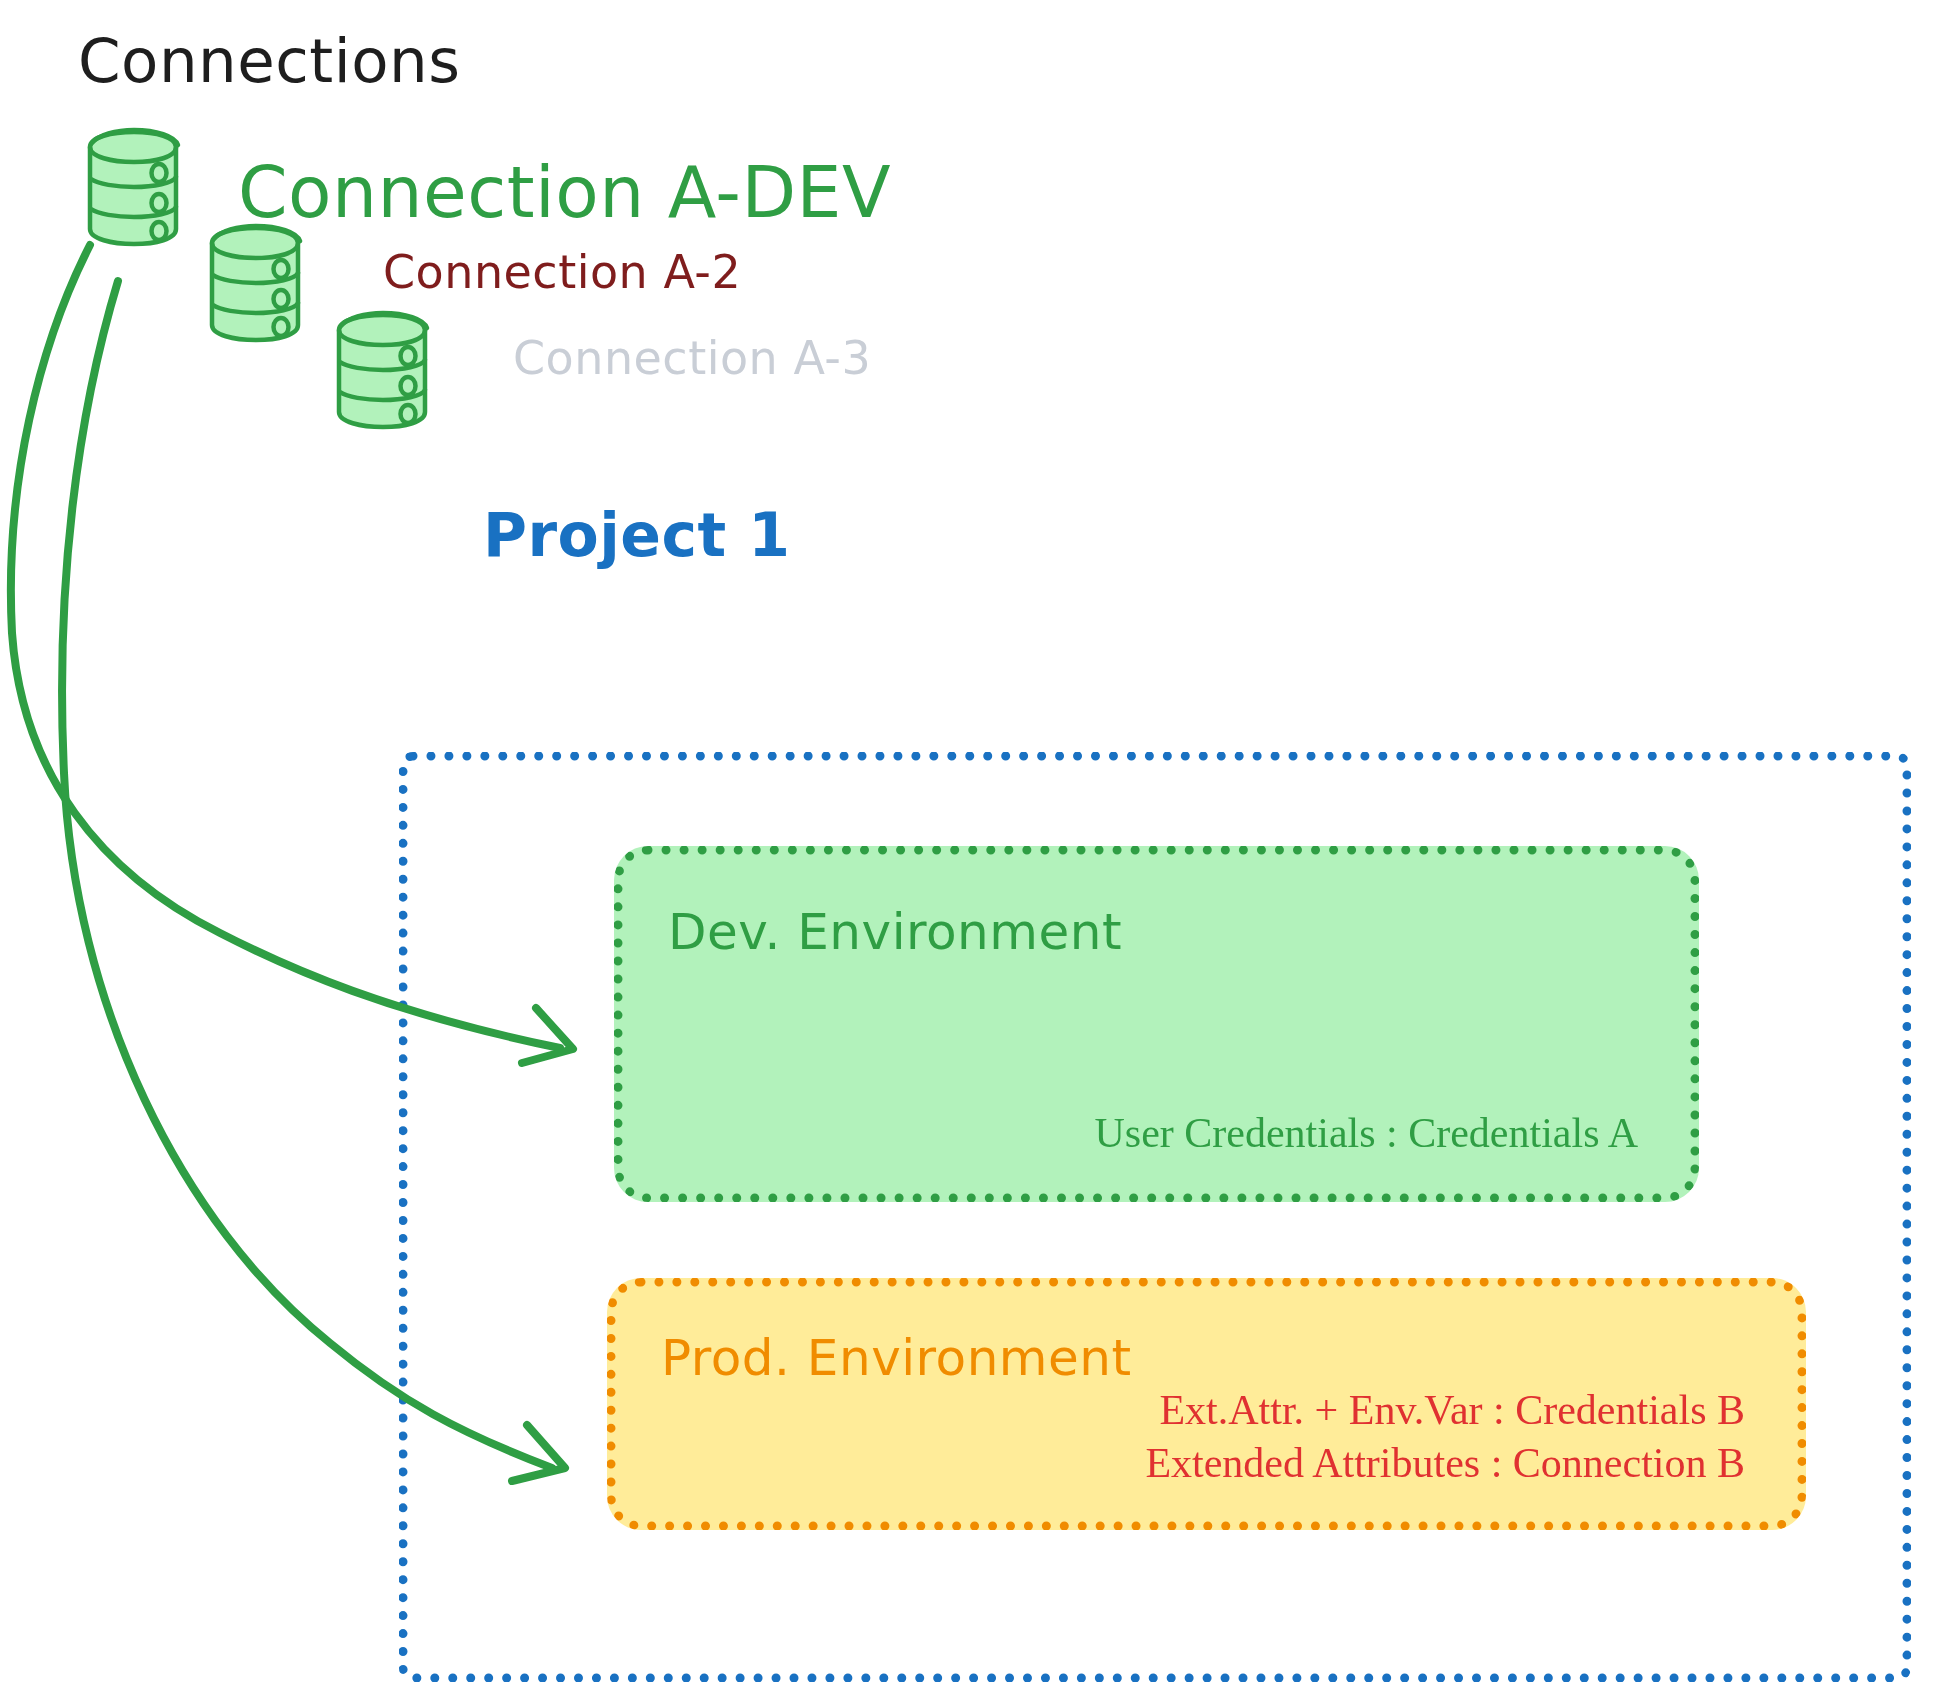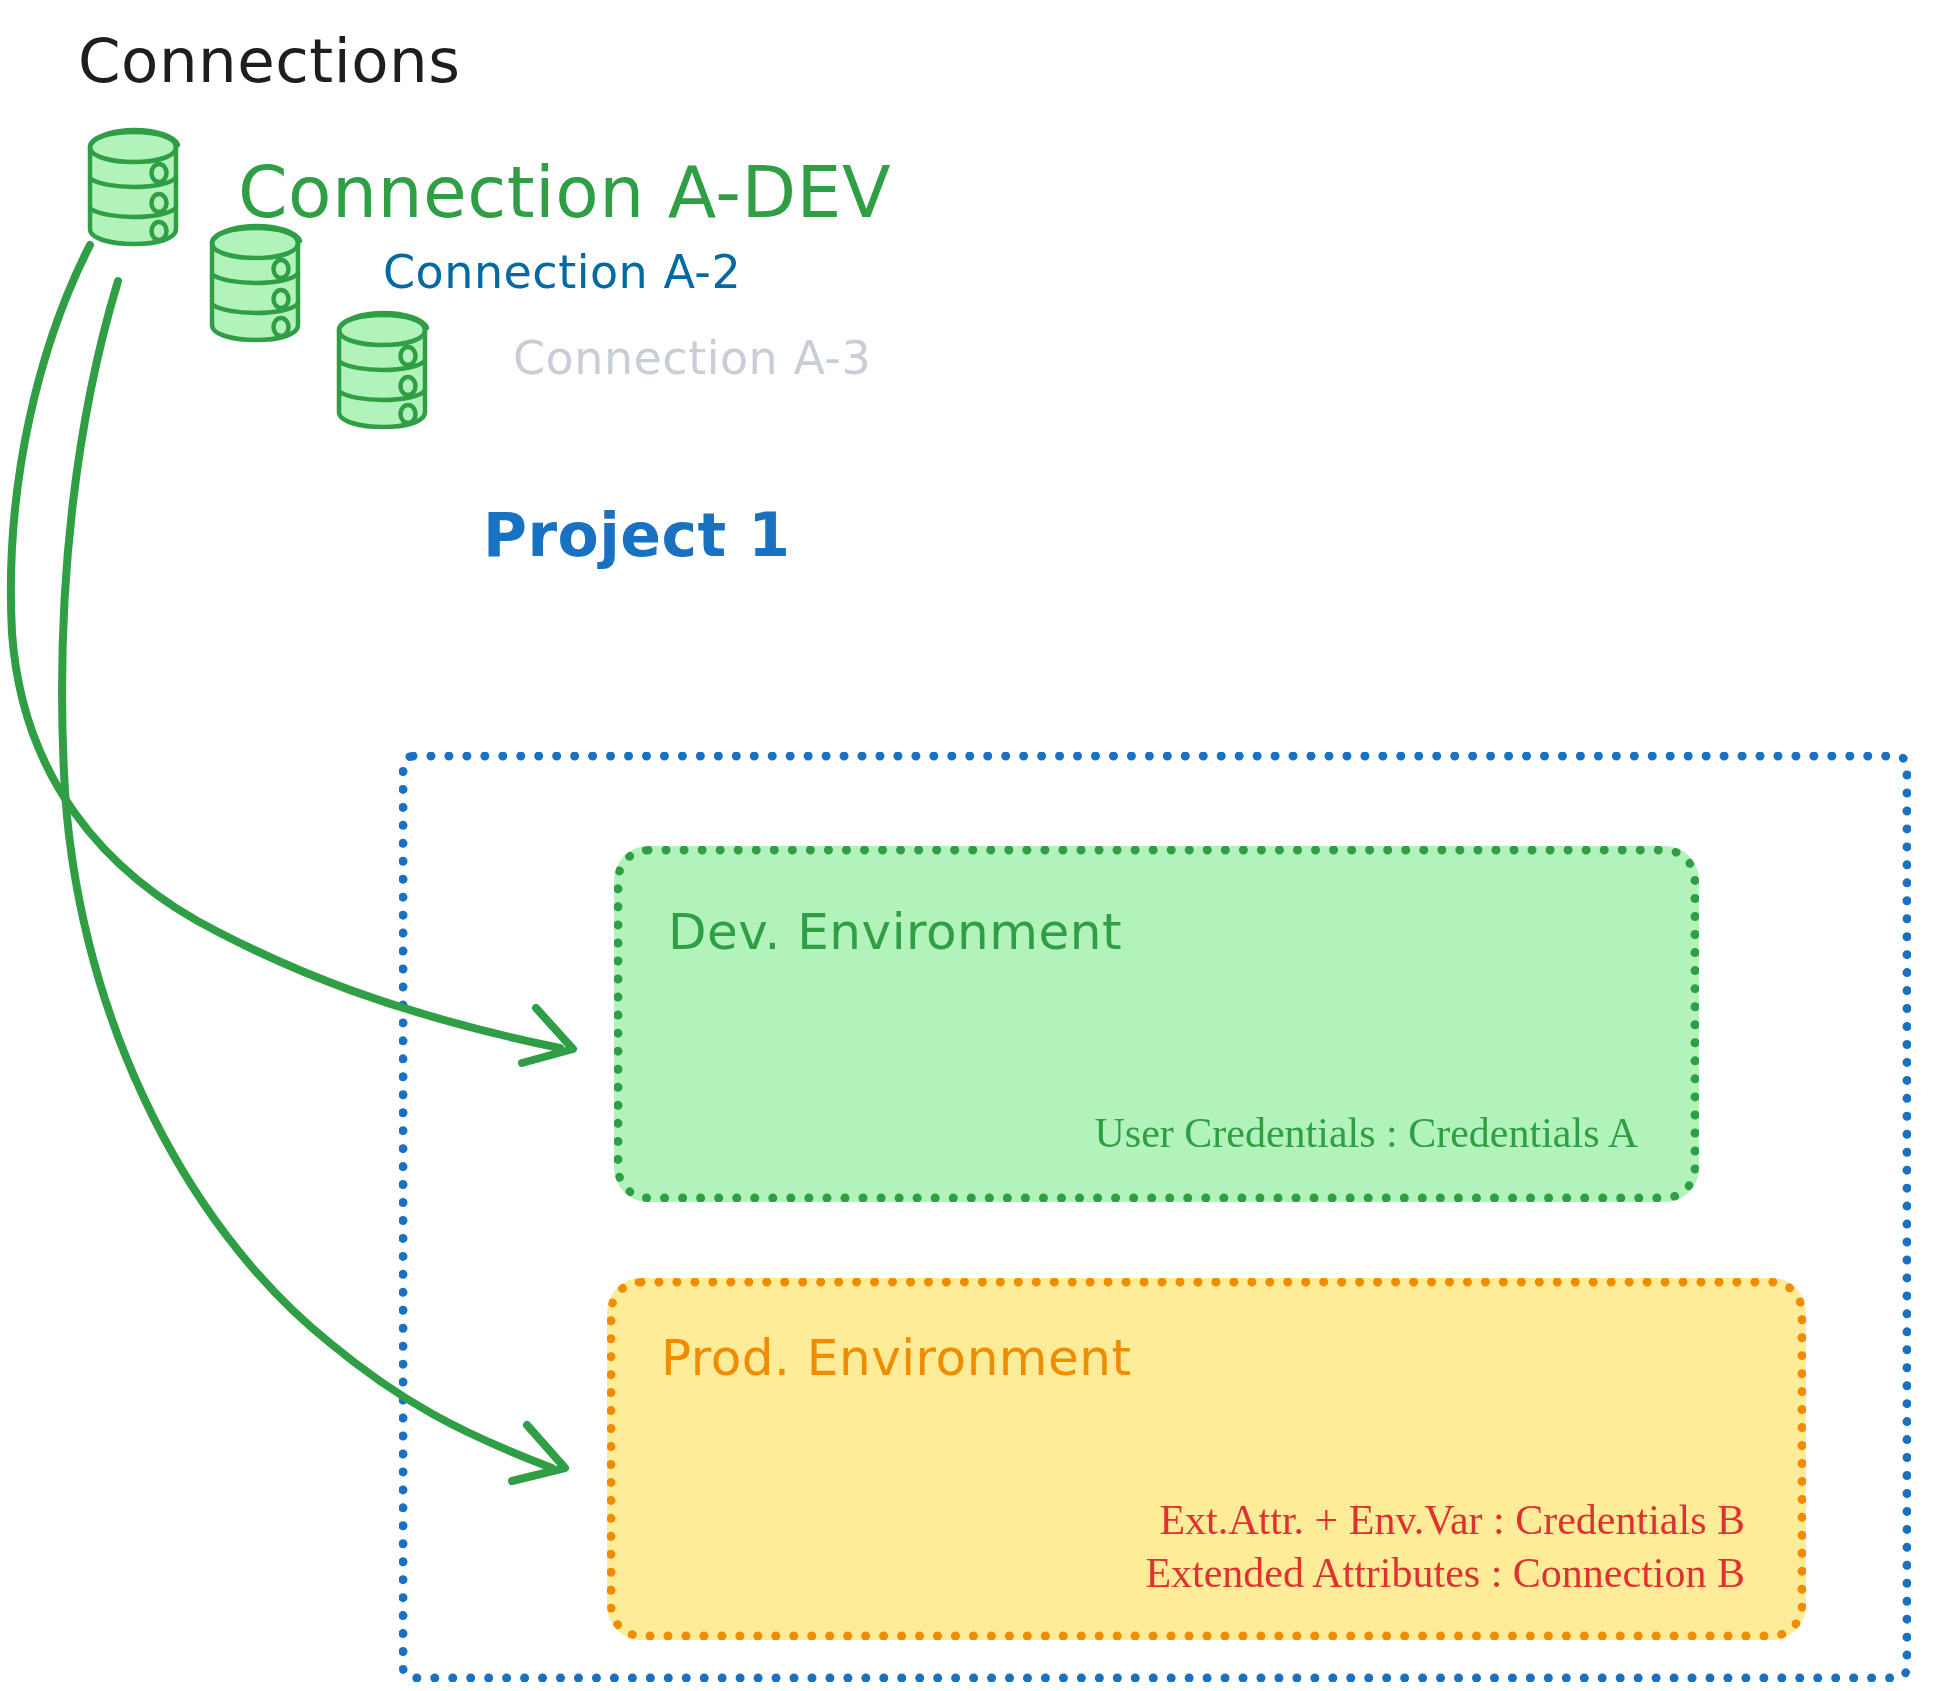--- a/index.html
+++ b/index.html
@@ -39,21 +39,21 @@
     top: 138px;
     font-size: 71px;
     color: #2f9e44;
     white-space: nowrap;
   }
   #label-conn-a-2 {
     position: absolute;
     left: 383px;
     top: 232px;
     font-size: 46px;
-    color: #0369a1;
+    color: #7f1d1d;
     white-space: nowrap;
     text-align: right;
   }
   #label-conn-a-3 {
     position: absolute;
     left: 513px;
     top: 318px;
     font-size: 46px;
     color: #c9ced6;
     white-space: nowrap;
@@ -92,21 +92,21 @@
     top: 833px;
     width: 1085px;
     height: 356px;
     border: 9px dotted #2f9e44;
     background: #b2f2bb;
   }
   #prod-env-box {
     left: 607px;
     top: 1265px;
     width: 1199px;
-    height: 362px;
+    height: 252px;
     border: 9px dotted #f08c00;
     background: #ffec99;
   }
   .env-title {
     position: absolute;
     font-size: 50px;
     white-space: nowrap;
   }
   #dev-env-title {
     left: 45px;

